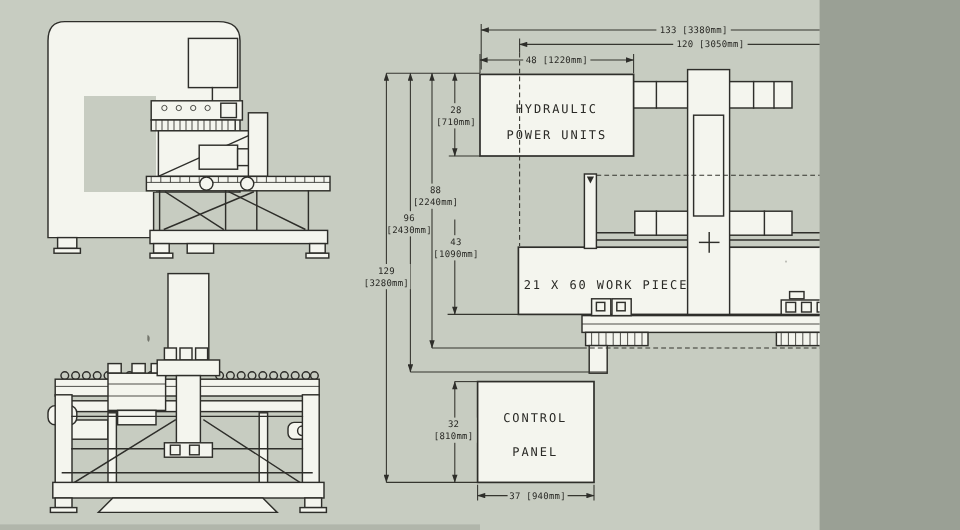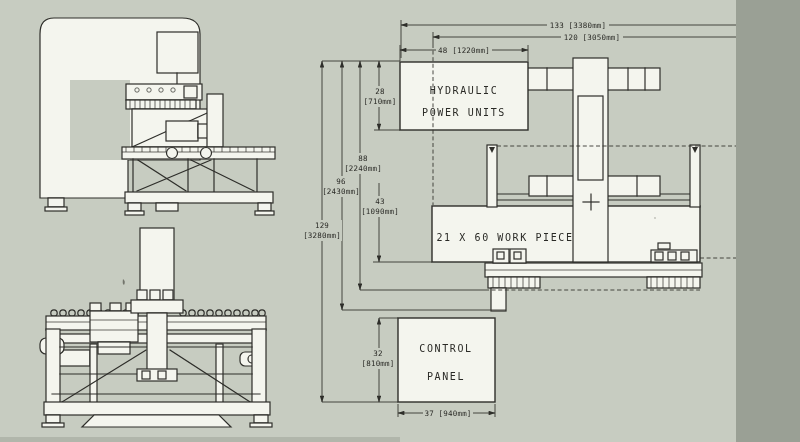--- a/index.html
+++ b/index.html
@@ -1,16 +1,16 @@
 <!DOCTYPE html>
 <html><head>
 <meta charset="utf-8">
 <style>
   html,body{margin:0;padding:0;background:#9aa095;}
-  #stage{position:relative;width:736px;height:442px;background:#c7ccc1;overflow:hidden;}
+  #stage{position:relative;width:683px;height:442px;background:#c7ccc1;overflow:hidden;}
   svg{position:absolute;left:0;top:0;}
   .m   {fill:none;stroke:#2e2e2a;stroke-width:1.2;stroke-linecap:square;}
   .mw  {fill:#f4f5ee;stroke:#2e2e2a;stroke-width:1.2;}
   .mw4 {fill:#f4f5ee;stroke:#2e2e2a;stroke-width:1.4;}
   .thin{fill:none;stroke:#2e2e2a;stroke-width:.7;}
   .dim {fill:none;stroke:#35352f;stroke-width:.9;}
   .dimd{fill:none;stroke:#35352f;stroke-width:.9;stroke-dasharray:4 2.6;}
   .bgp {fill:#c7ccc1;stroke:none;}
   .ar  {fill:#2e2e2a;stroke:none;}
   .bgfill{fill:#c7ccc1;}

